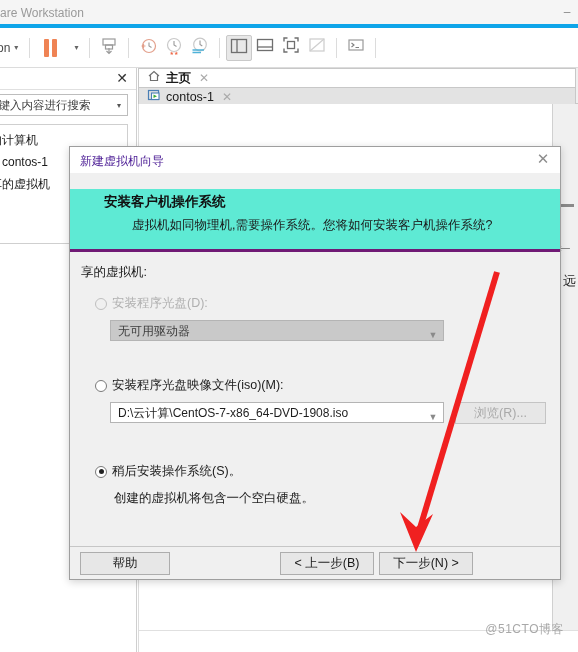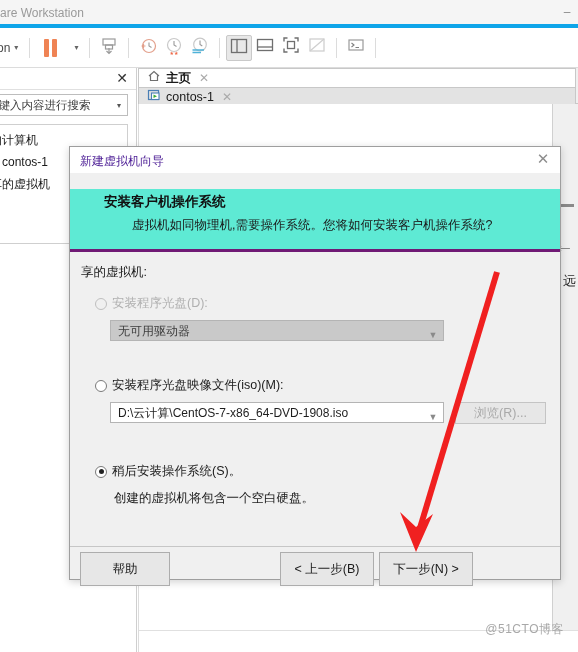--- a/index.html
+++ b/index.html
@@ -233,21 +233,21 @@
   }
 
   .hint {
     position: absolute; font-size: 12.5px; color: #1a1a1a; white-space: nowrap;
   }
 
   .dlg-footer {
     position: absolute; left: 0; bottom: 0; width: 490px; height: 33px;
     background: #f0f0f0; border-top: 1px solid #c6c6c6;
   }
-  .footer-btn { position: absolute; top: 5px; height: 34px; }
+  .footer-btn { position: absolute; top: 5px; height: 23px; }
 
   
   .annot-arrow {
     position: absolute; left: 0; top: 0; width: 578px; height: 652px;
     pointer-events: none;
   }
 </style>
 </head>
 <body>
 

